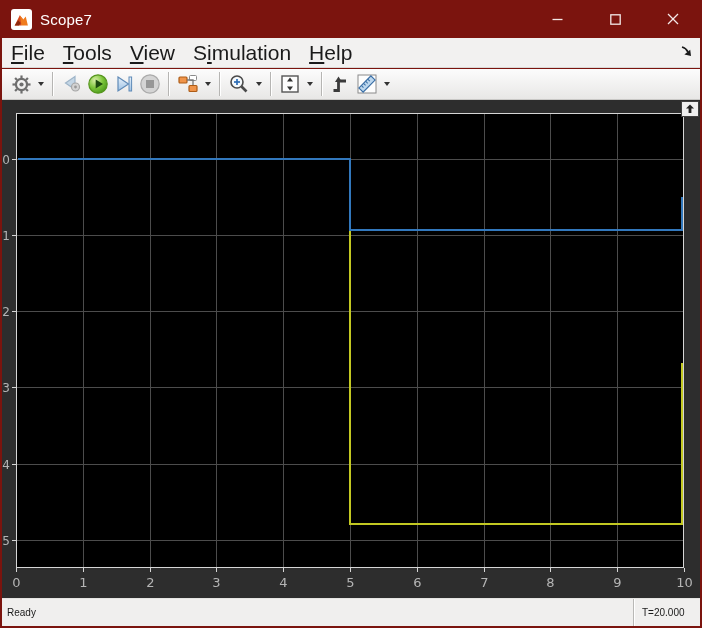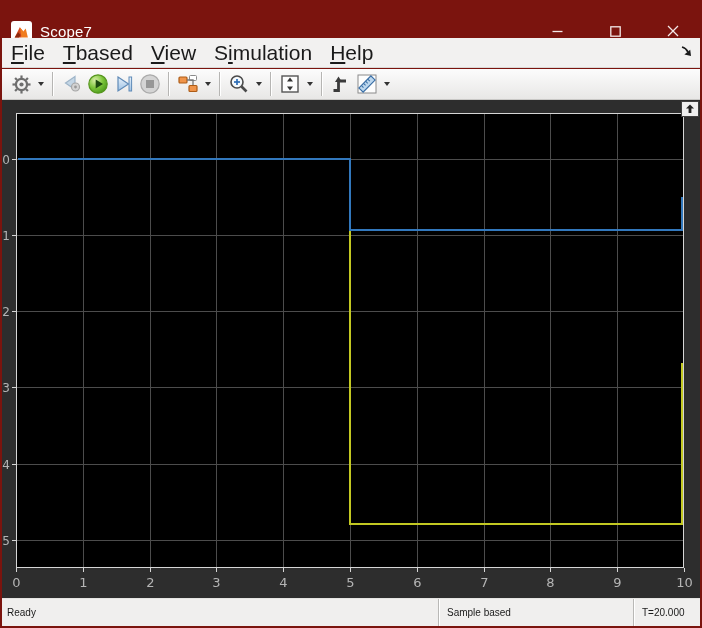--- a/index.html
+++ b/index.html
@@ -1,21 +1,21 @@
 <!DOCTYPE html>
 <html><head>
 <meta charset="utf-8">
 <style>
   * { margin:0; padding:0; box-sizing:border-box; }
   html,body { background:#555; }
   body { font-family:"Liberation Sans","DejaVu Sans",sans-serif; }
   .window { position:relative; width:702px; height:628px; background:#7b140e; overflow:hidden; }
 
   
-  .titlebar { position:absolute; left:0; top:12px; width:702px; height:38px; background:#7b140e; display:flex; align-items:center; }
+  .titlebar { position:absolute; left:0; top:0; width:702px; height:38px; background:#7b140e; display:flex; align-items:center; }
   .app-icon { width:21px; height:21px; margin-left:11px; background:#fff; border-radius:3px; display:flex; align-items:center; justify-content:center; }
   .title-text { color:#ffffff; font-size:15px; margin-left:8px; letter-spacing:.2px; }
   .winbtns { position:absolute; right:0; top:0; height:38px; display:flex; }
   .winbtn { width:58px; height:38px; display:flex; align-items:center; justify-content:center; }
 
   
   .menubar { position:absolute; left:2px; top:38px; width:698px; height:30px; background:#f2f1f0; border-bottom:1px solid #d9d8d6; display:flex; align-items:center; }
   .menu-item { font-size:21px; color:#1a1a1a; padding:4px 9px; cursor:default; }
   .menu-item .mn { text-decoration:underline; }
   .dock-btn { position:absolute; right:5px; top:6px; width:16px; height:16px; }
@@ -68,21 +68,21 @@
         <svg width="12" height="12" viewBox="0 0 12 12">
             <line x1="1" y1="1" x2="11" y2="11" stroke="#f3e8e7" stroke-width="1.3"></line>
             <line x1="11" y1="1" x2="1" y2="11" stroke="#f3e8e7" stroke-width="1.3"></line>
           </svg>
       </div>
     </div>
   </div>
 
   <div class="menubar">
     <span class="menu-item"><span></span><span class="mn">F</span><span>ile</span></span>
-    <span class="menu-item"><span></span><span class="mn">T</span><span>based</span></span>
+    <span class="menu-item"><span></span><span class="mn">T</span><span>ools</span></span>
     <span class="menu-item"><span></span><span class="mn">V</span><span>iew</span></span>
     <span class="menu-item"><span>S</span><span class="mn">i</span><span>mulation</span></span>
     <span class="menu-item"><span></span><span class="mn">H</span><span>elp</span></span>
     <div class="dock-btn">
       <svg width="15" height="15" viewBox="0 0 15 15">
         <path d="M3,3 Q7,4 9,8" fill="none" stroke="#1a1a1a" stroke-width="1.8"></path>
         <polygon points="12,12 11.2,5.8 5.4,10.6" fill="#1a1a1a"></polygon>
       </svg>
     </div>
   </div>
@@ -268,17 +268,16 @@
       </svg>
     <div class="corner-btn">
       <svg width="10" height="10" viewBox="0 0 10 10">
         <path d="M5,0.5 L9,4.5 L6.4,4.5 L6.4,9 L3.6,9 L3.6,4.5 L1,4.5 Z" fill="#222222"></path>
       </svg>
     </div>
   </div>
 
   <div class="statusbar">
     <div class="sb-left">Ready</div>
-    <div class="sb-cell sb-mode">Sample based</div>
     <div class="sb-cell sb-time">T=20.000</div>
   </div>
 
 </div>
 
 </body></html>

